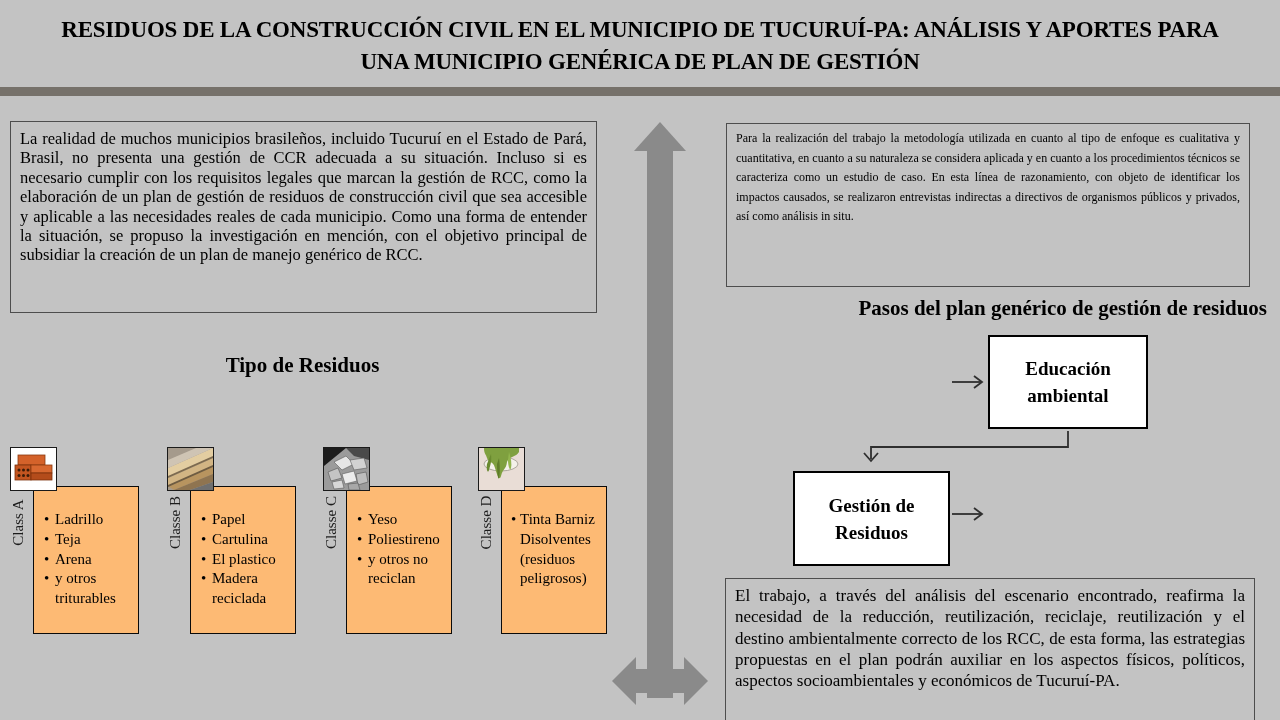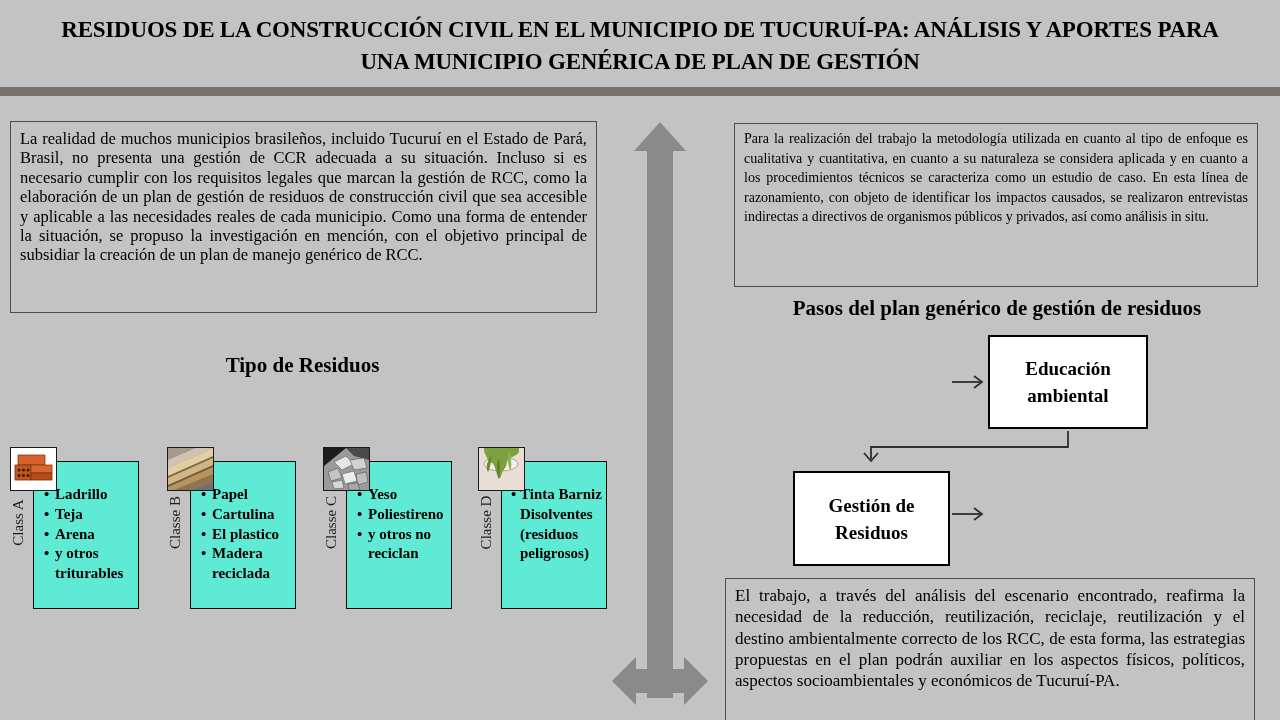--- a/index.html
+++ b/index.html
@@ -23,44 +23,43 @@
     background:#76716a;
   }
   
   .parbox{
     position:absolute;background:#c3c3c3;border:1px solid #4d4d4d;
     text-align:justify;
   }
   .parbox.intro{left:10px;top:121px;width:587px;height:192px;
     font-size:16.5px;line-height:19.4px;padding:7px 9px;box-sizing:border-box;}
   .parbox.methodology{left:726px;top:123px;width:524px;height:164px;
-    font-size:14px;line-height:19.6px;padding:5px 9px;box-sizing:border-box;margin-left:8px;}
+    font-size:12px;line-height:19.6px;padding:5px 9px;box-sizing:border-box;}
   .parbox.conclusion{left:725px;top:578px;width:530px;height:150px;
     font-size:17px;line-height:21.3px;padding:6px 9px;box-sizing:border-box;}
   
   .left-heading{
     position:absolute;left:10px;top:329px;width:585px;text-align:center;
     font-weight:bold;font-size:21px;margin-top:24px;
   }
   .right-heading{
-    position:absolute;left:727px;top:296px;width:540px;text-align:center;
+    position:absolute;left:727px;top:296px;width:540px;text-align:right;
     font-weight:bold;font-size:21px;
   }
   
   .cls{position:absolute;top:447px;width:135px;height:180px;}
   .cls .photo{
     position:absolute;left:0;top:0;width:45px;height:42px;
     border:1px solid #1a1a1a;z-index:3;background:#fff;
   }
   .cls .photo svg{display:block;}
   .cls .clsbox{
-    position:absolute;left:23px;top:14px;width:104px;height:146px;
-    background:#5eead4;border:1.5px solid #0a0a0a;z-index:2;
+    position:absolute;left:23px;top:39px;width:104px;height:146px;
+    background:#fdba74;border:1.5px solid #0a0a0a;z-index:2;
     box-sizing:content-box;
-    font-weight:bold;
   }
   .cls .items{margin:0;padding:23px 4px 0 8px;font-size:15px;line-height:19.8px;}
   .cls .li{position:relative;padding-left:13px;}
   .cls .li::before{content:"\2022";position:absolute;left:2px;}
   .cls.cls-d .li{padding-left:10px;}
   .cls.cls-d .li::before{left:1px;}
   .vlabel{
     position:absolute;left:-37px;top:67px;width:90px;height:17px;
     transform:rotate(-90deg);text-align:center;
     font-size:15px;color:#1c1c1c;z-index:1;

